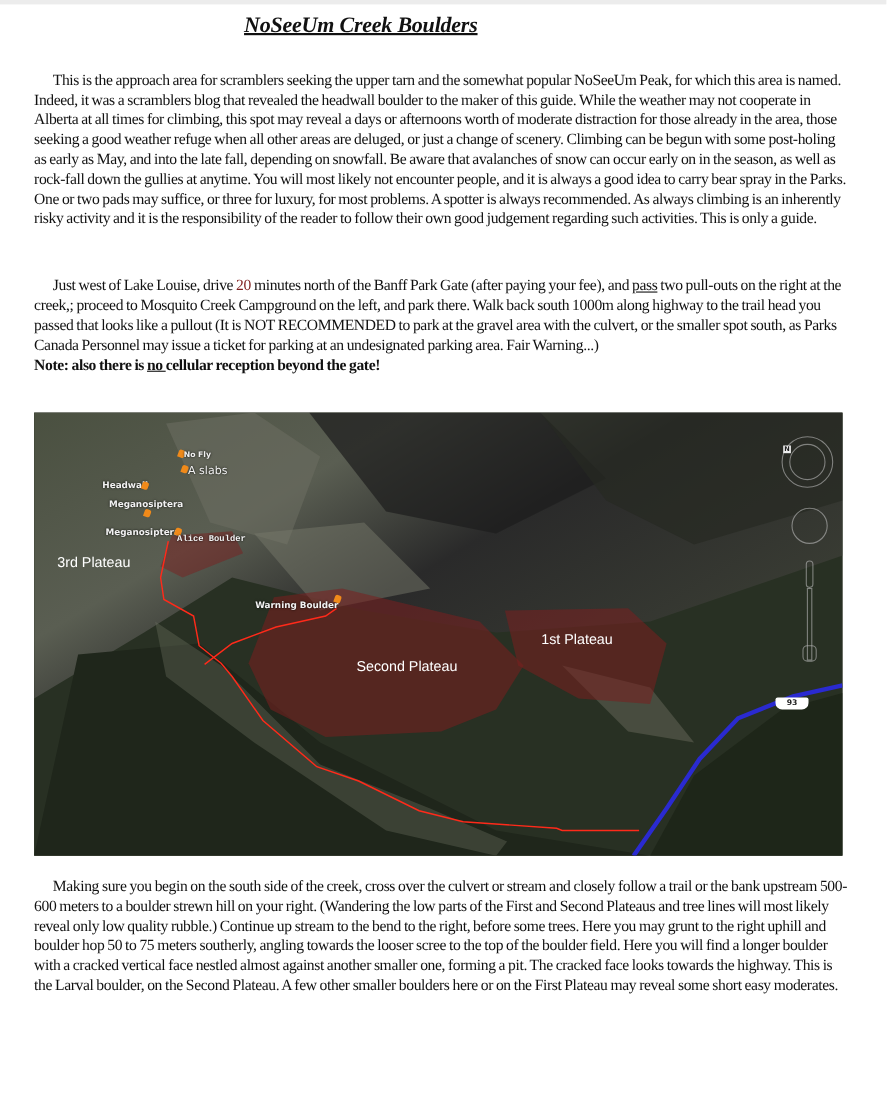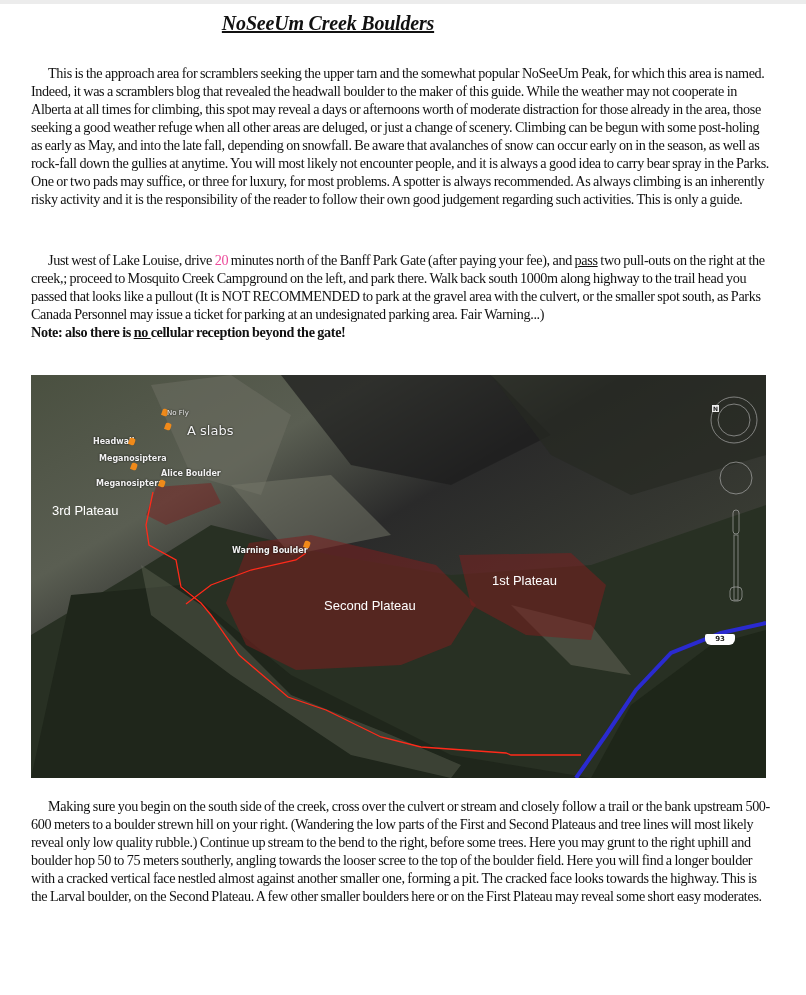--- a/index.html
+++ b/index.html
@@ -7,21 +7,21 @@
          font-family: "Liberation Serif", "DejaVu Serif", serif; color: #111; }
   .topbar { position: absolute; left: 0; top: 0; width: 806px; height: 4px; background: #ececec; }
   .title { position: absolute; left: 0; top: 12px; width: 656px; text-align: center;
            font-size: 20px; font-style: italic; font-weight: bold; text-decoration: underline;
            letter-spacing: -0.2px; }
   .para { position: absolute; left: 31px; width: 740px; font-size: 14.2px; line-height: 18px;
           text-indent: 17px; letter-spacing: -0.35px; word-spacing: -0.5px; margin: 0; }
   .p1 { top: 64px; }
   .p2 { top: 251px; }
   .p3 { top: 797px; }
-  .accent { color: #ec4899; }
+  .accent { color: #7f1d1d; }
   .u { text-decoration: underline; }
   .note { font-weight: bold; display: block; text-indent: 0; }
   .map { position: absolute; left: 31px; top: 375px; width: 735px; height: 403px;
          overflow: hidden; background: #2a2f24; }
   .map svg { position: absolute; left: 0; top: 0; }
   .lbl { position: absolute; font-family: "DejaVu Sans", sans-serif; white-space: nowrap; }
   .pin-lbl { color: #f2f2f2; font-size: 8px; font-weight: bold; text-shadow: 0 0 2px #000; }
   .plat-lbl { color: #ffffff; font-family: "Liberation Sans", sans-serif; font-size: 13px; }
   .pin { position: absolute; width: 6px; height: 7px; background: #f08a1a; border-radius: 2px 2px 2px 0;
          transform: rotate(20deg); }
@@ -80,30 +80,30 @@
     <circle cx="703" cy="45" r="16" stroke="#bbb" stroke-width="1" fill="none" opacity="0.6"></circle>
     <circle cx="705" cy="103" r="16" stroke="#bbb" stroke-width="1" fill="none" opacity="0.6"></circle>
     <rect x="702" y="135" width="6" height="24" rx="3" stroke="#bbb" fill="none" opacity="0.6"></rect>
     <rect x="703" y="160" width="4" height="65" stroke="#bbb" fill="none" opacity="0.6"></rect>
     <rect x="699" y="212" width="12" height="14" rx="4" stroke="#bbb" fill="none" opacity="0.6"></rect>
   </svg>
 
   <div class="nav-n">N</div>
 
   <span class="pin" style="left:131px;top:34px;"></span>
-  <span class="lbl pin-lbl" style="left:136px;top:34px;font-weight:normal;font-size:7px;">No Fly</span>
+  <span class="lbl pin-lbl" style="left:136px;top:34px;font-weight:bold;font-size:7px;">No Fly</span>
   <span class="pin" style="left:134px;top:48px;"></span>
-  <span class="lbl pin-lbl" style="left:140px;top:48px;font-weight:normal;font-size:13px;margin-left:16px;">A slabs</span>
+  <span class="lbl pin-lbl" style="left:140px;top:48px;font-weight:normal;font-size:10px;">A slabs</span>
   <span class="lbl pin-lbl" style="left:62px;top:62px;">Headwall</span>
   <span class="pin" style="left:98px;top:63px;"></span>
   <span class="lbl pin-lbl" style="left:68px;top:79px;">Meganosiptera</span>
   <span class="pin" style="left:100px;top:88px;"></span>
   <span class="lbl pin-lbl" style="left:65px;top:104px;">Meganosiptera</span>
   <span class="pin" style="left:128px;top:105px;"></span>
-  <span class="lbl pin-lbl" style="left:130px;top:94px;">Alice Boulder</span>
+  <span class="lbl pin-lbl" style="left:130px;top:111px;font-family:Liberation Mono, monospace;">Alice Boulder</span>
   <span class="lbl pin-lbl" style="left:201px;top:171px;">Warning Boulder</span>
   <span class="pin" style="left:273px;top:166px;"></span>
 
   <span class="lbl plat-lbl" style="left:21px;top:128px;">3rd Plateau</span>
   <span class="lbl plat-lbl" style="left:293px;top:223px;">Second Plateau</span>
   <span class="lbl plat-lbl" style="left:461px;top:198px;">1st Plateau</span>
 
   <div class="shield">93</div>
 </div>
 

